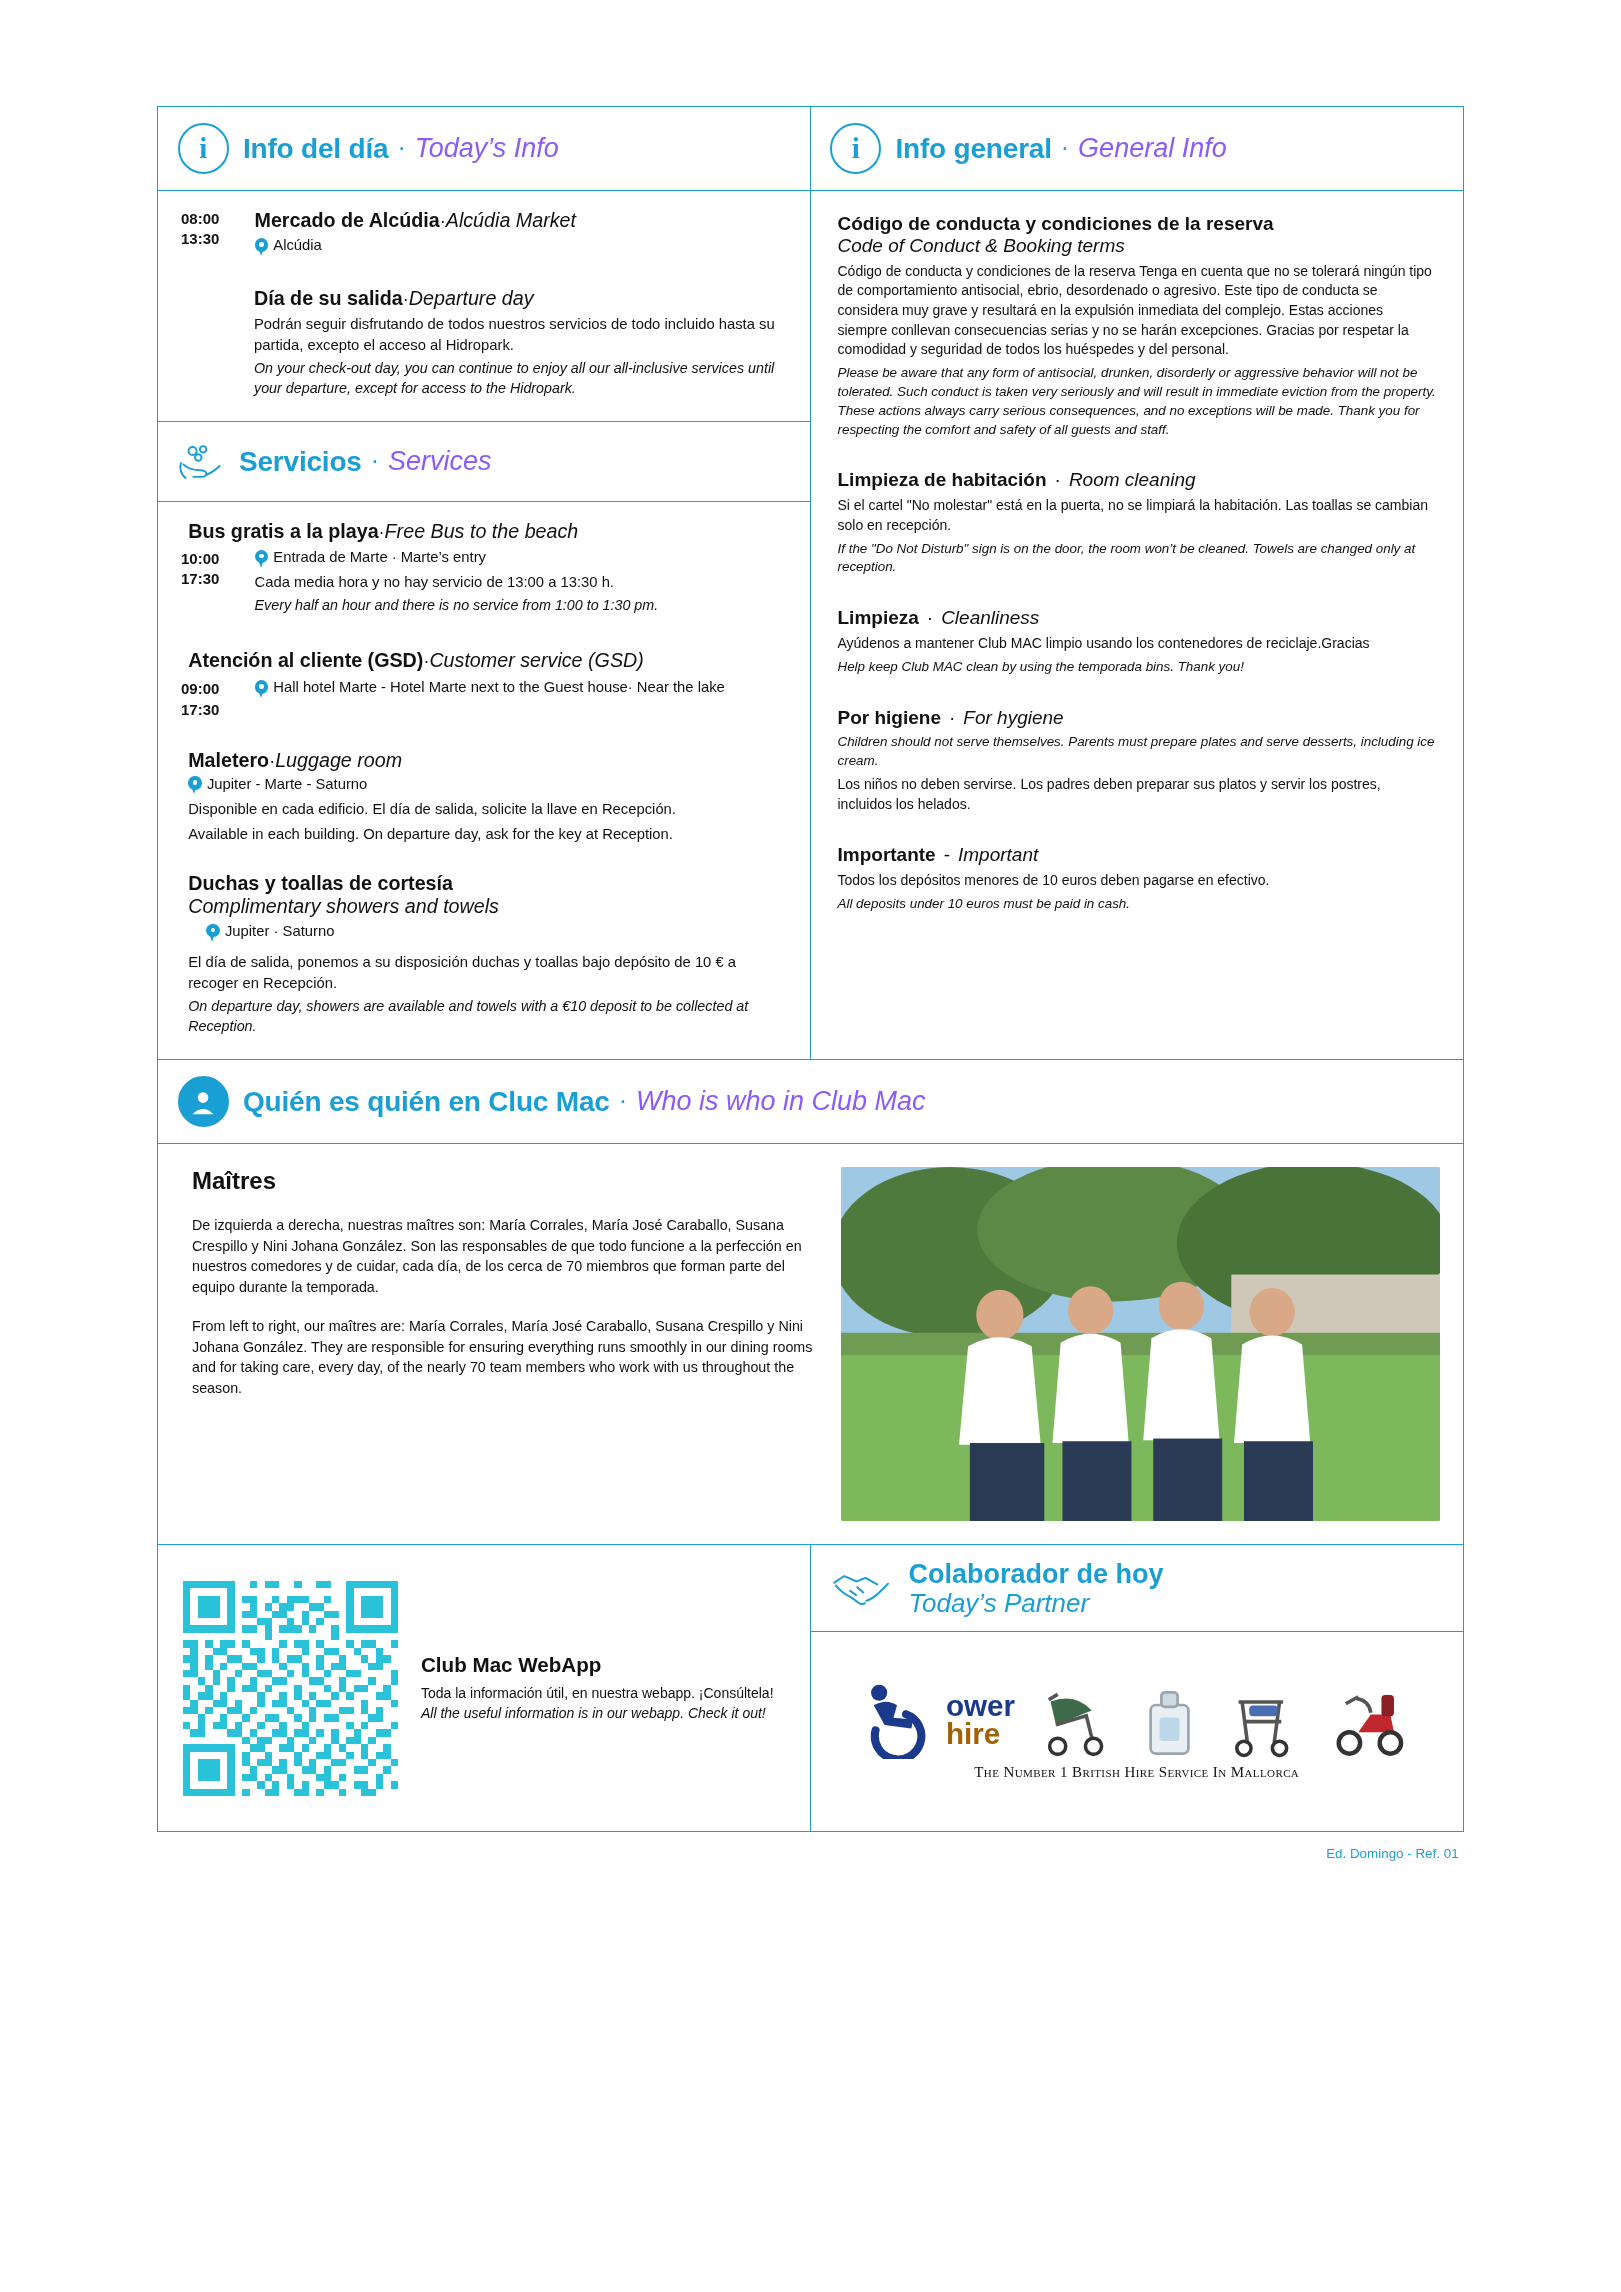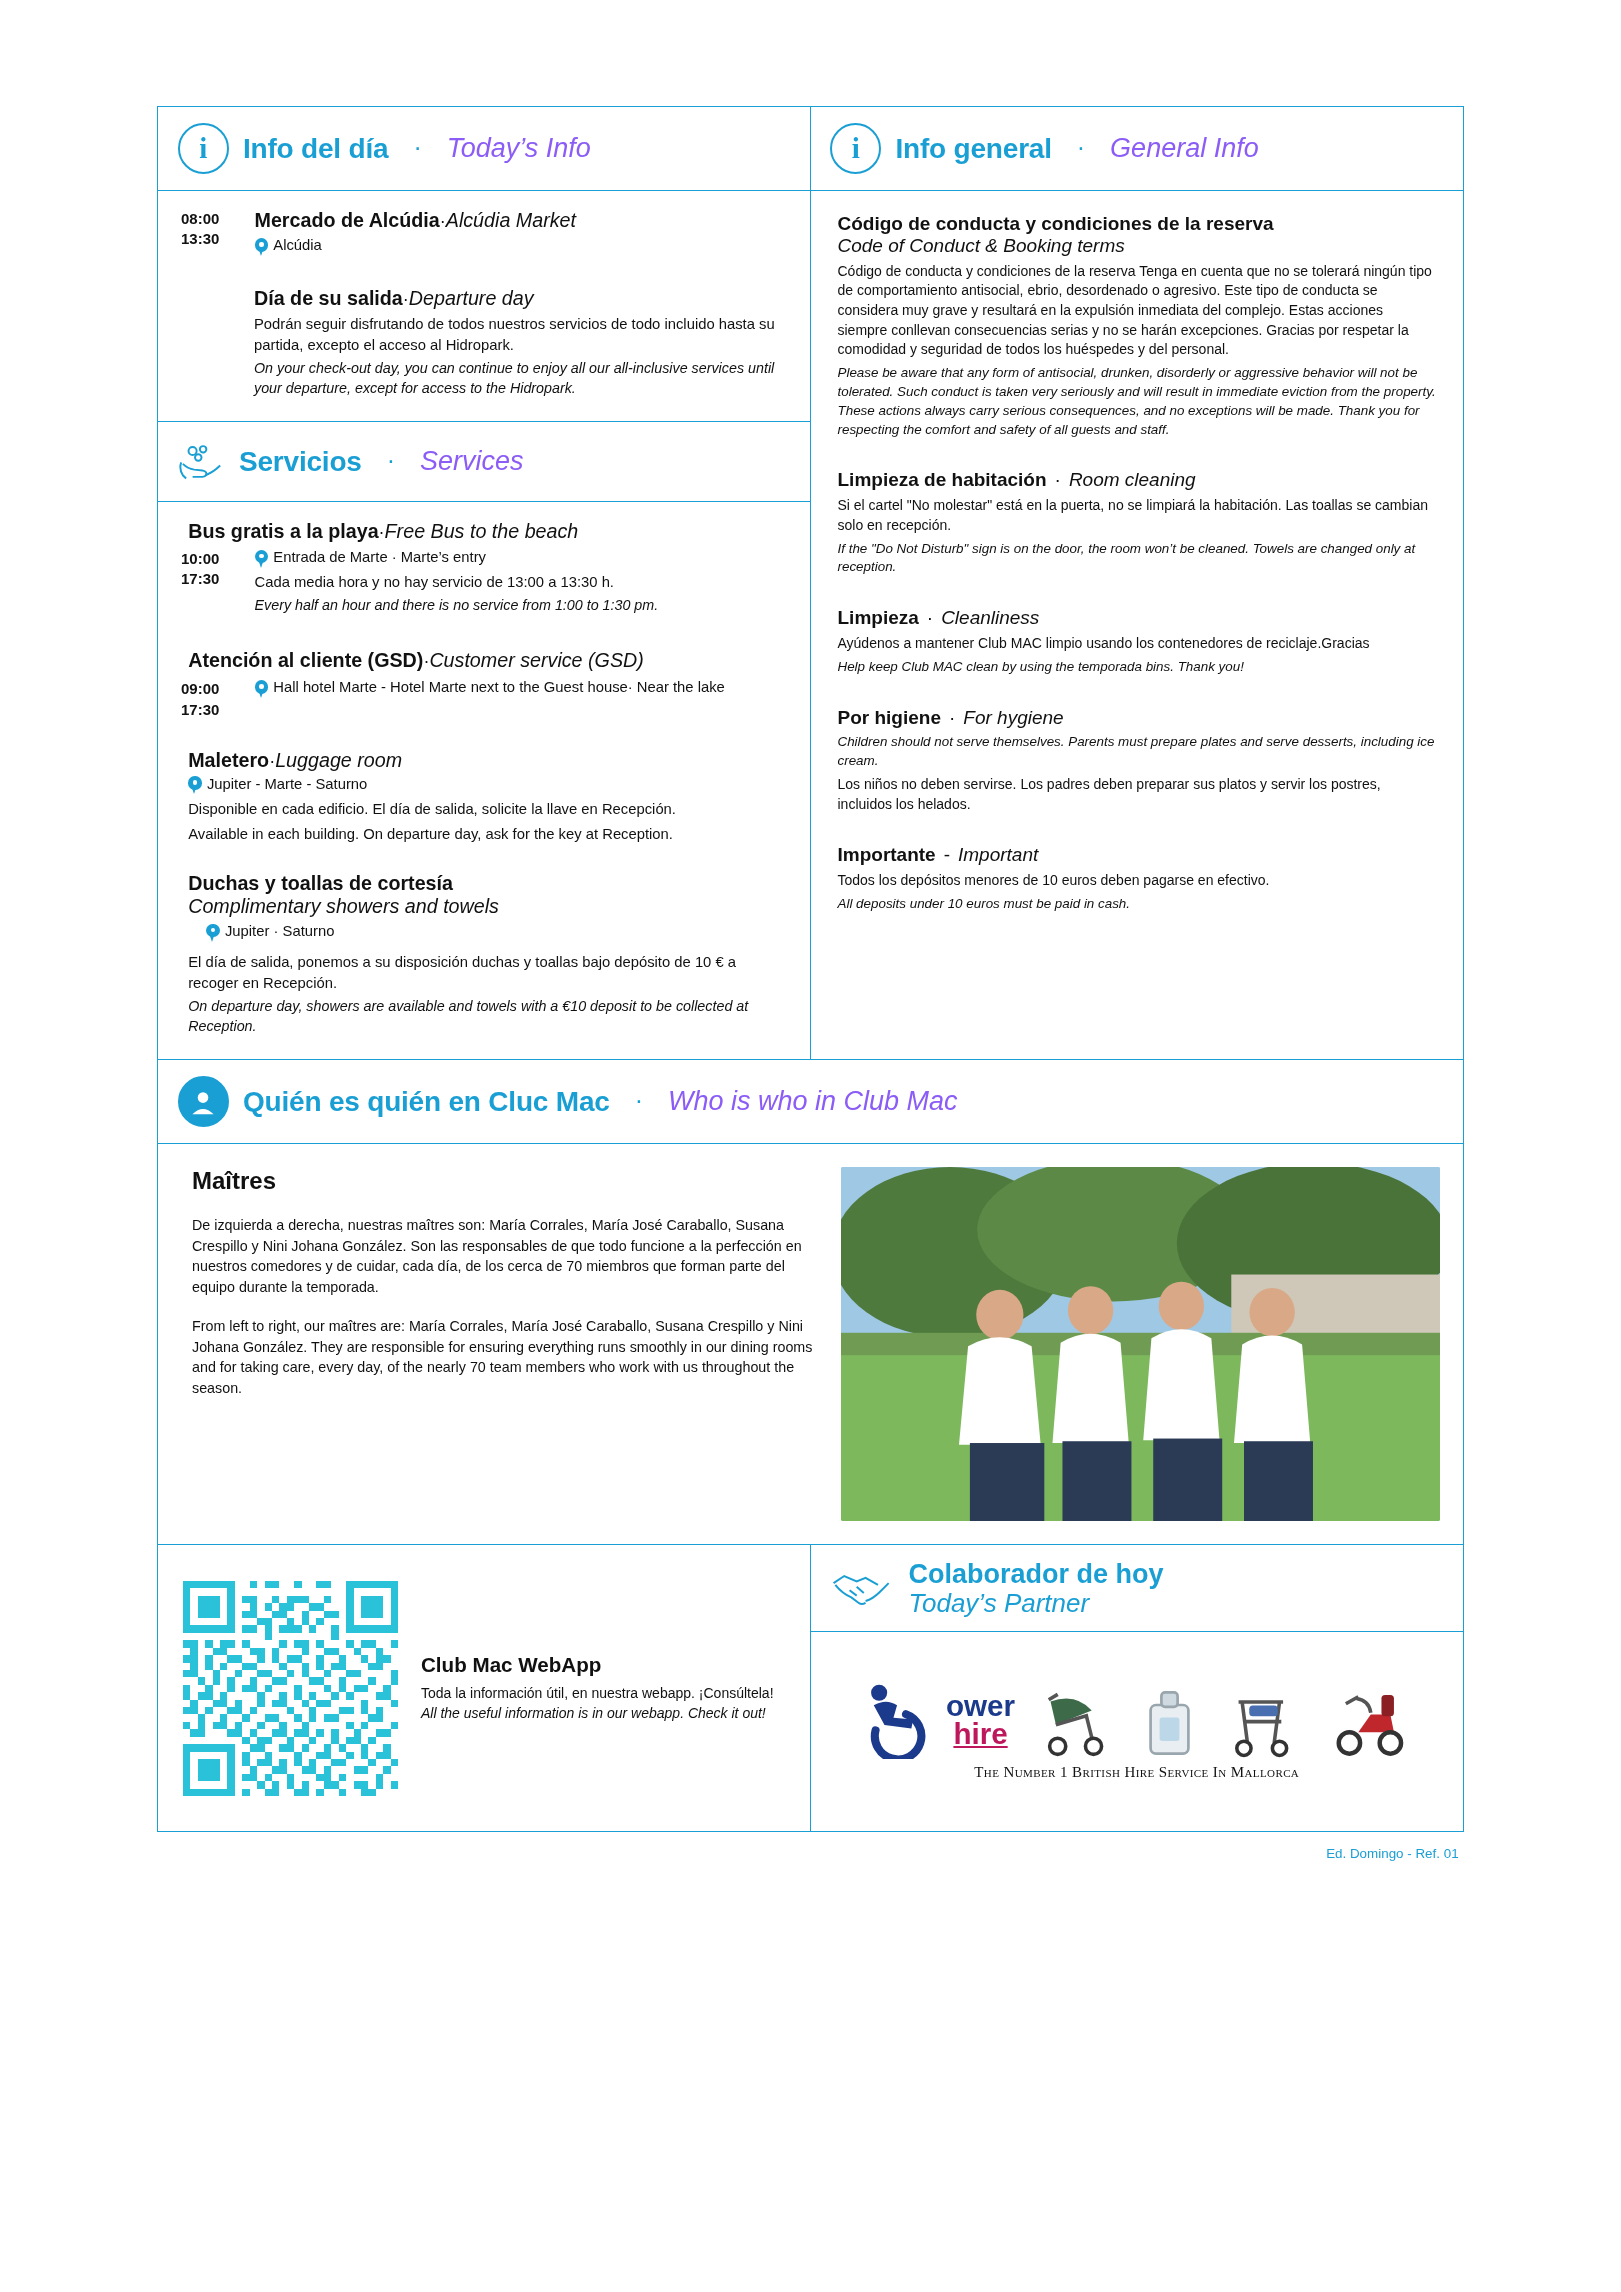--- a/index.html
+++ b/index.html
@@ -3,21 +3,21 @@
 <meta charset="utf-8">
 <style>
   html,body{margin:0;padding:0;background:#ffffff;}
   body{width:1621px;height:2293px;font-family:"Liberation Sans",sans-serif;color:#1a1a1a;}
   .page{position:relative;width:1621px;height:2293px;box-sizing:border-box;padding:106px 157px 0 157px;}
   .grid{display:flex;gap:0;border:1.8px solid #1a9fd4;border-bottom:none;}
   .colL{width:50%;box-sizing:border-box;border-right:1.8px solid #1a9fd4;}
   .colR{width:50%;box-sizing:border-box;}
 
   .secthead{display:flex;align-items:center;gap:14.3px;padding:16px 19.7px;border-bottom:1.8px solid #1a9fd4;}
-  .secthead .titles{display:flex;align-items:flex-start;gap:25px;}
+  .secthead .titles{display:flex;align-items:flex-start;gap:9px;}
   .t-es{font-size:28px;font-weight:bold;color:#1a9fd4;letter-spacing:-0.2px;}
   .t-sep{font-size:25px;color:#1a9fd4;}
   .t-en{font-size:27px;color:#8b5cf6;font-style:italic;}
 
   .ico-circle{width:47px;height:47px;border-radius:50%;border:2.7px solid #1a9fd4;display:flex;align-items:center;justify-content:center;color:#1a9fd4;font-size:29px;font-weight:bold;font-family:"Liberation Serif",serif;flex:0 0 auto;}
 
   .body{padding:18px 23px 23px 23px;}
   .entry{margin-bottom:23px;}
   .entry:last-child{margin-bottom:0;}
   .hrow{display:flex;align-items:baseline;flex-wrap:wrap;}
@@ -554,21 +554,21 @@
       <div class="partbody">
         <div class="partrow">
           <div style="display:flex;align-items:center;">
             <svg width="90" height="77" viewBox="0 0 100 86">
               <circle cx="20" cy="12" r="9" fill="#1b3a8c"></circle>
               <path d="M14 26 q14 -8 26 0 l-4 14 22 2 -2 10 -30 -4 z" fill="#1b3a8c"></path>
               <path d="M50 36 a26 26 0 1 1 -34 18" stroke="#1b3a8c" stroke-width="9" fill="none" stroke-linecap="round"></path>
             </svg>
             <div style="line-height:0.95;margin-left:-5.4px;">
               <div style="font-size:29.6px;font-weight:bold;color:#1b3a8c;font-family:'Liberation Sans',sans-serif;">ower</div>
-              <div style="font-size:29.6px;font-weight:bold;color:#be185d;font-family:'Liberation Sans',sans-serif;text-align:center;text-decoration:underline;">hire</div>
+              <div style="font-size:29.6px;font-weight:bold;color:#a16207;font-family:'Liberation Sans',sans-serif;text-align:left;">hire</div>
             </div>
           </div>
 
           <svg width="77" height="72" viewBox="0 0 86 80">
             <path d="M14 16 q28 -10 46 10 l-40 16 z" fill="#3d6b4a"></path>
             <path d="M12 14 l10 -6" stroke="#555" stroke-width="4" fill="none"></path>
             <path d="M20 42 l34 -10 6 24" stroke="#555" stroke-width="4" fill="none"></path>
             <circle cx="22" cy="66" r="9" fill="none" stroke="#333" stroke-width="4"></circle>
             <circle cx="62" cy="66" r="9" fill="none" stroke="#333" stroke-width="4"></circle>
           </svg>

